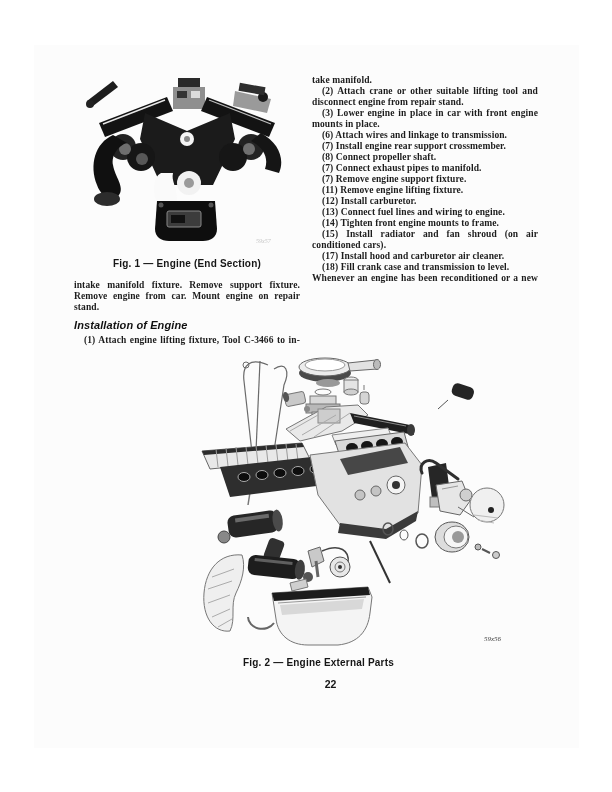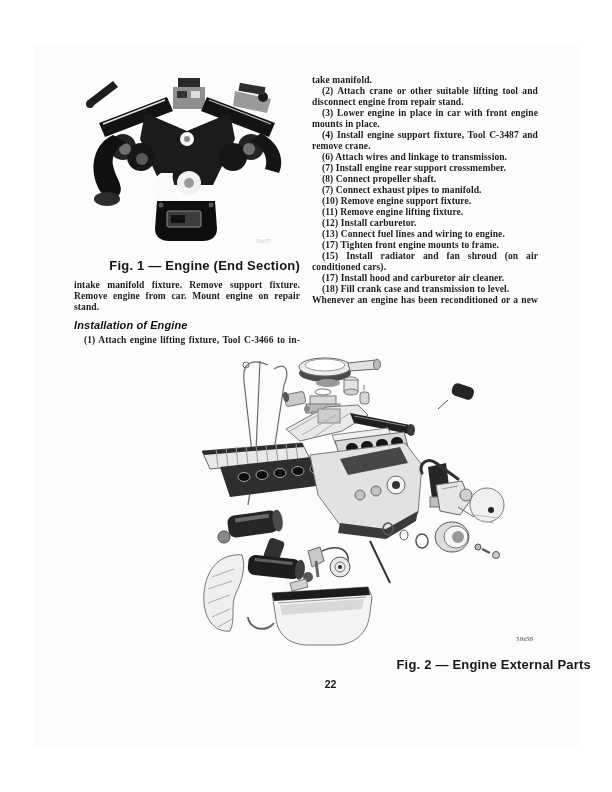--- a/index.html
+++ b/index.html
@@ -8,22 +8,22 @@
   .page{position:absolute;left:34px;top:45px;width:545px;height:703px;
         background:#fcfcfc;}
   .col{position:absolute;text-align:justify;font-size:9.5px;line-height:11px;
        letter-spacing:.1px;}
   .col p{margin:0;font-weight:bold;}
   p.step{text-indent:10px;}
   p.cont{text-indent:0;}
   p.fill{text-align-last:justify;}
   .steps p:nth-child(17){text-align-last:justify;}
   .caption{position:absolute;font-family:"Liberation Sans",sans-serif;
-           font-weight:bold;font-size:13px;letter-spacing:.2px;
-           text-align:right;color:#161616;}
+           font-weight:bold;font-size:10px;letter-spacing:.2px;
+           text-align:center;color:#161616;}
   .heading{font-family:"Liberation Sans",sans-serif;font-weight:bold;
            font-style:italic;font-size:11px;margin:7px 0 4px 0 !important;
            text-align:left;color:#111;}
   .pageno{position:absolute;left:0;width:545px;text-align:center;
           font-family:"Liberation Sans",sans-serif;font-weight:bold;
           font-size:10.5px;transform:translateX(24px);color:#151515;}
   .plate{position:absolute;font-size:7px;font-style:italic;color:#3a3a3a;}
   .plate.faint{font-size:6px;color:#c6c6c6;}
   .fig{position:absolute;}
   svg{display:block;}
@@ -89,30 +89,29 @@
     <p class="cont fill">intake manifold fixture. Remove support fixture. Remove engine from car. Mount engine on repair stand.</p>
     <p class="heading">Installation of Engine</p>
     <p class="step fill">(1) Attach engine lifting fixture, Tool C-3466 to in-</p>
   </div>
 
   <div class="col" style="left:278px;top:30px;width:226px;">
     <p class="cont">take manifold.</p>
     <div class="steps">
         <p class="step">(2) Attach crane or other suitable lifting tool and disconnect engine from repair stand.</p>
         <p class="step">(3) Lower engine in place in car with front engine mounts in place.</p>
-        <p class="step">(4) Install engine support fixture, Tool C-3487 and remove crane.</p>
         <p class="step">(6) Attach wires and linkage to transmission.</p>
         <p class="step">(7) Install engine rear support crossmember.</p>
         <p class="step">(8) Connect propeller shaft.</p>
         <p class="step">(7) Connect exhaust pipes to manifold.</p>
-        <p class="step">(10) Remove engine support fixture.</p>
+        <p class="step">(7) Remove engine support fixture.</p>
         <p class="step">(11) Remove engine lifting fixture.</p>
         <p class="step">(12) Install carburetor.</p>
         <p class="step">(13) Connect fuel lines and wiring to engine.</p>
-        <p class="step">(17) Tighten front engine mounts to frame.</p>
+        <p class="step">(14) Tighten front engine mounts to frame.</p>
         <p class="step">(15) Install radiator and fan shroud (on air conditioned cars).</p>
         <p class="step">(17) Install hood and carburetor air cleaner.</p>
         <p class="step">(18) Fill crank case and transmission to level.</p>
       </div>
     <p class="cont fill">Whenever an engine has been reconditioned or a new</p>
   </div>
 
   <div class="fig" style="left:156px;top:310px;width:320px;height:295px;">
     <svg width="320" height="295" viewBox="0 0 320 295">
 
@@ -232,19 +231,19 @@
       <path d="M22,222 L44,214 M18,234 L42,226 M18,248 L40,240 M22,262 L40,254 M28,272 L42,264" stroke="#ababab" fill="none"></path>
       <path d="M58,262 A14,12 0 0 0 84,268" stroke="#666666" stroke-width="2" fill="none"></path>
       <path d="M100,228 L116,224 L118,232 L102,236 Z" fill="#cfcfcf" stroke="#777777"></path>
 
       <path d="M82,238 L178,232 L182,242 L180,258 C178,276 168,288 148,290 L118,290 C100,290 88,280 86,264 Z" fill="#f4f4f4" stroke="#777777"></path>
       <path d="M82,238 L178,232 L180,240 L84,246 Z" fill="#1c1c1c"></path>
       <path d="M88,248 L176,242" stroke="#999999" fill="none"></path>
       <path d="M90,250 L174,244 L172,254 L92,260 Z" fill="#d8d8d8"></path>
     </svg>
   </div>
-  <span class="plate" style="left:450px;top:590px;margin-left:32px;">59x56</span>
+  <span class="plate" style="left:450px;top:590px;">59x56</span>
 
   <div class="caption" style="left:12px;top:612px;width:545px;">Fig. 2 — Engine External Parts</div>
 
   <div class="pageno" style="top:633px;">22</div>
 
 </div>
 
 </body></html>

